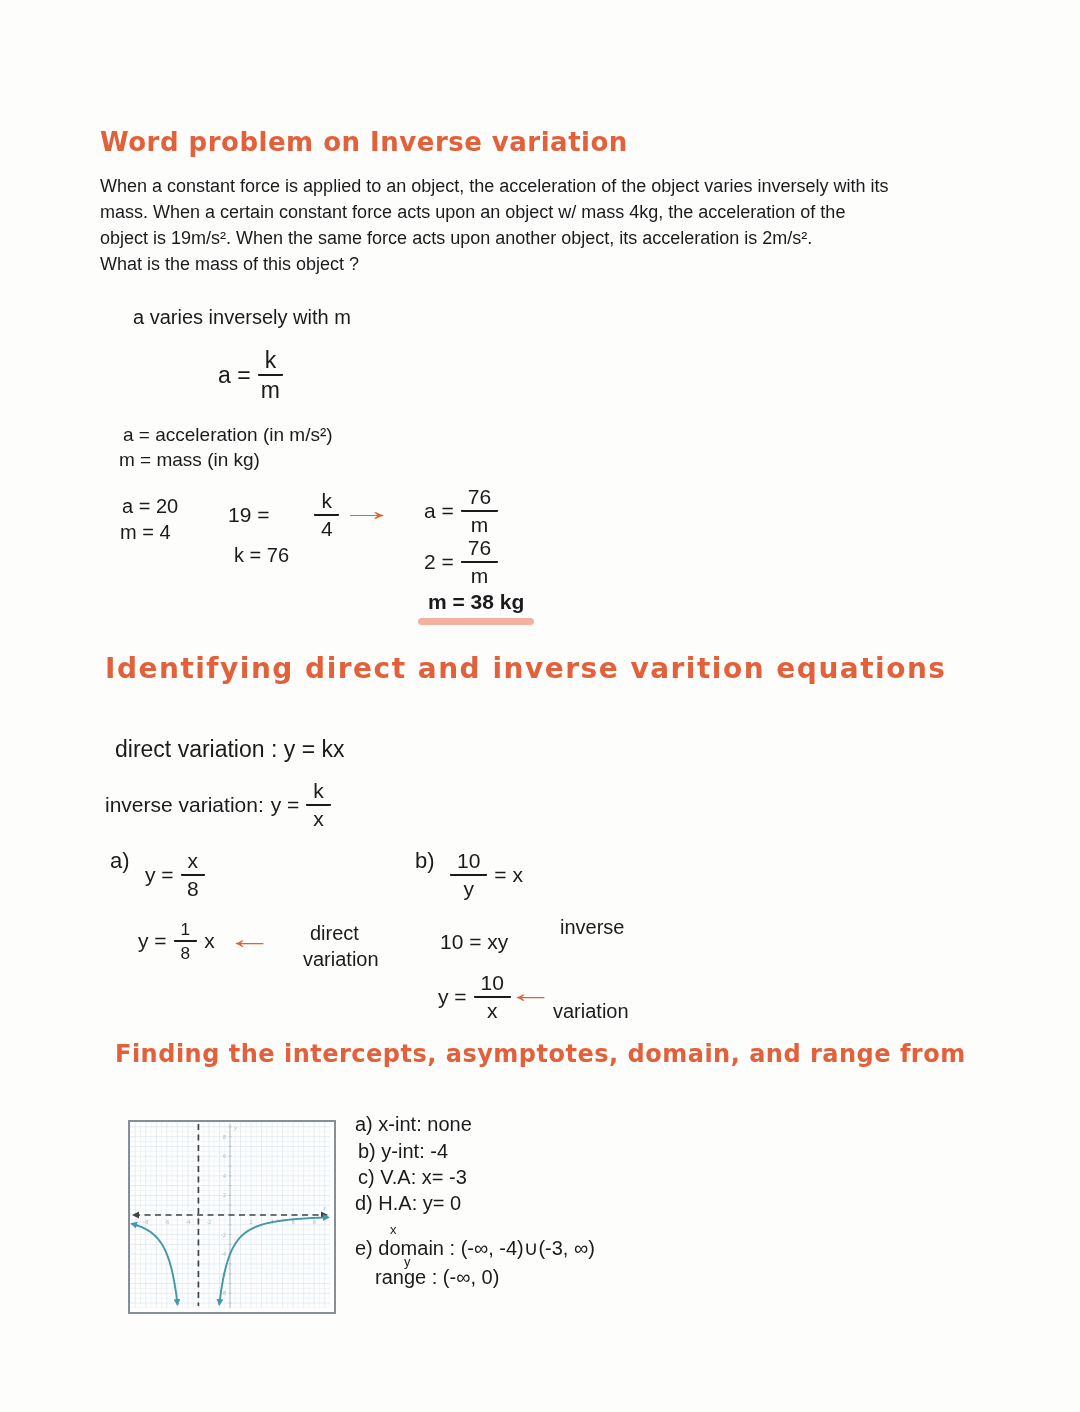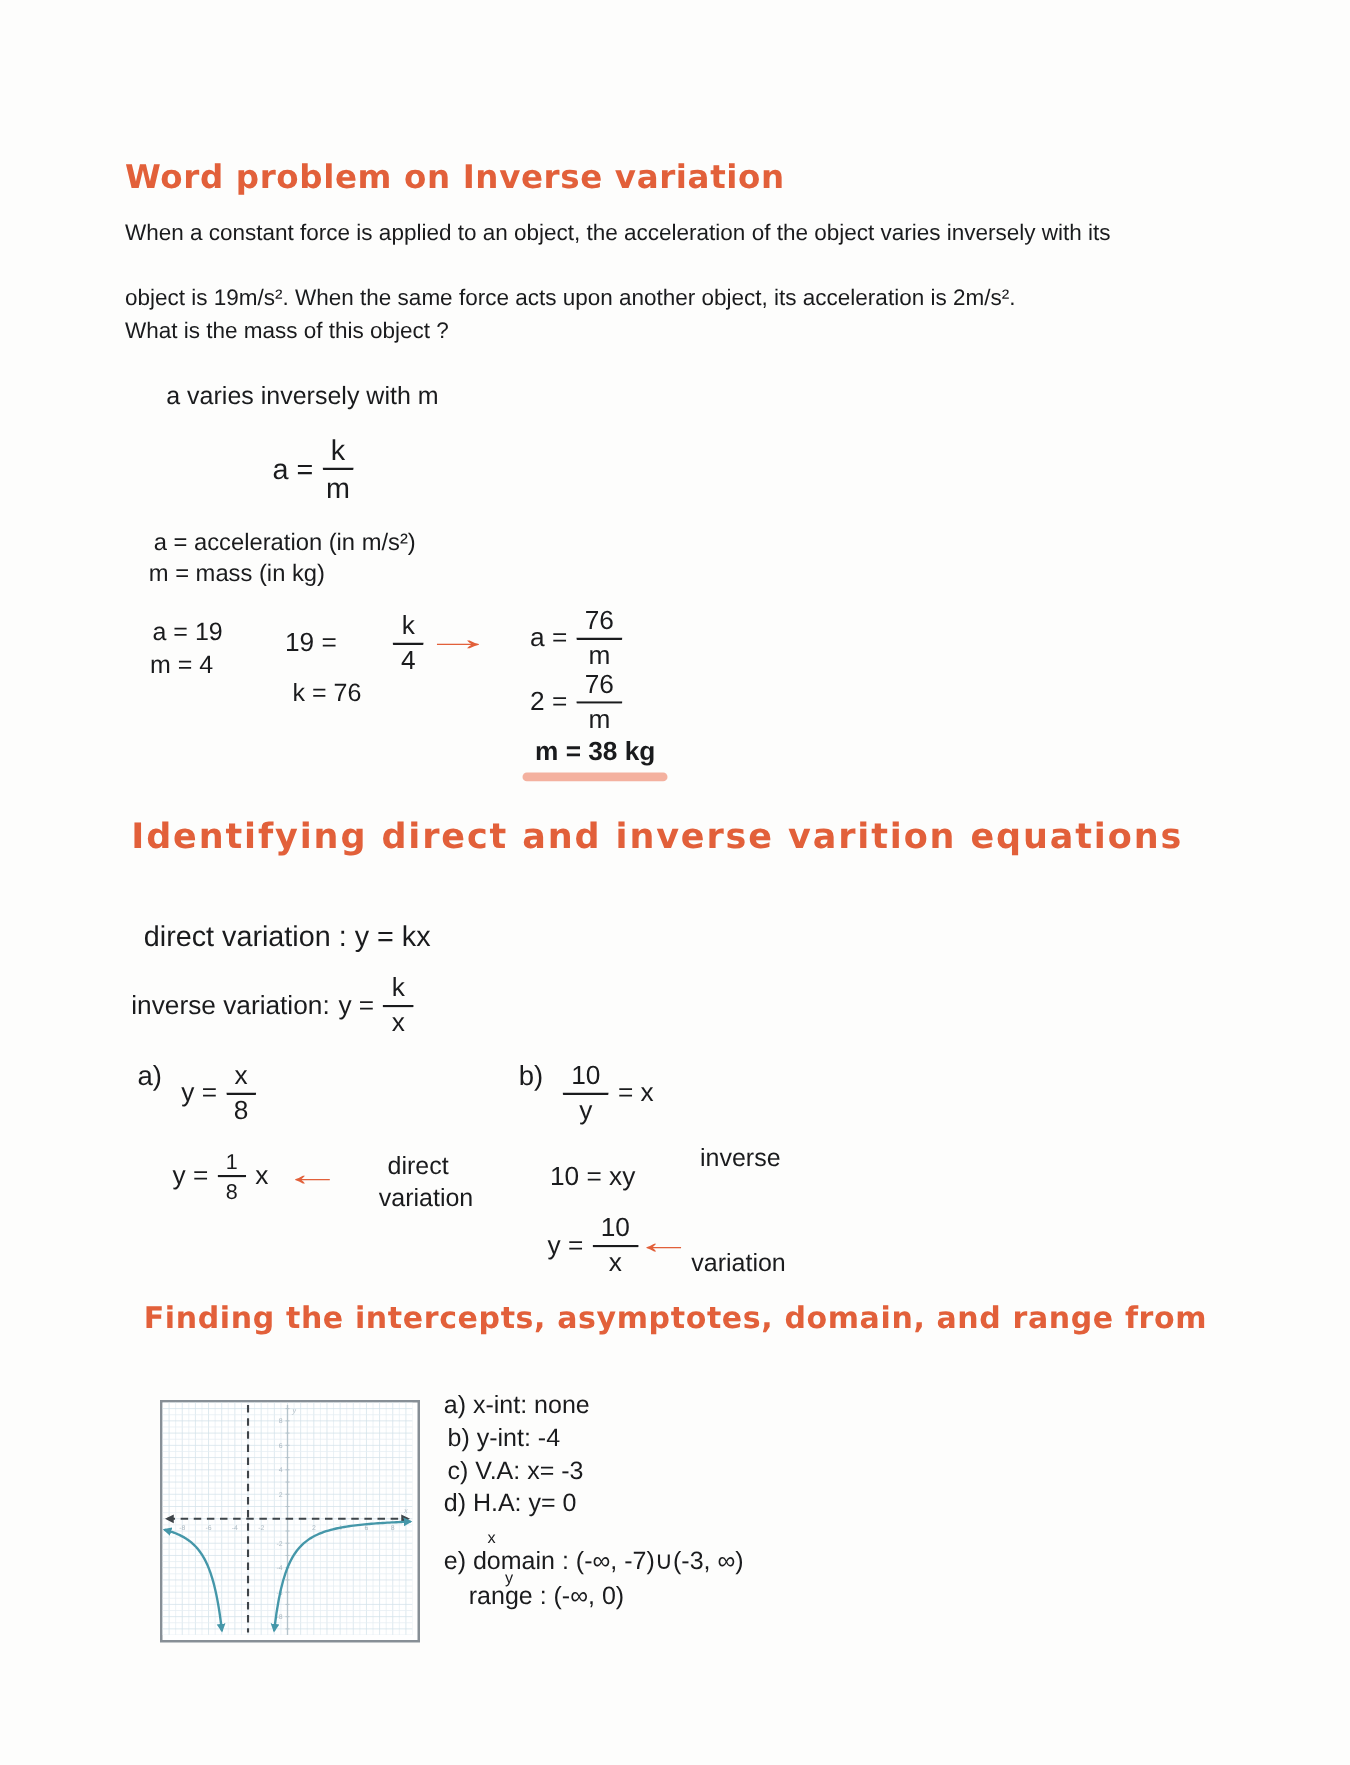--- a/index.html
+++ b/index.html
@@ -33,37 +33,38 @@
   .tiny-sup{position:absolute;font-size:13px;color:var(--ink);font-family:"Liberation Sans",sans-serif;}
 </style>
 </head>
 <body>
 
 <div id="page">
 
   <div class="abs hw" style="left:100px;top:176px;font-size:18px;">When a constant force is applied to an object, the acceleration of the object varies inversely with its</div>
 
   <div class="abs heading" style="left:100px;top:127px;font-size:26px;">Word problem on Inverse variation</div>
+  <div class="abs hw" style="left:100px;top:202px;font-size:18px;">mass. When a certain constant force acts upon an object w/ mass 4kg, the acceleration of the</div>
   <div class="abs hw" style="left:100px;top:228px;font-size:18px;">object is 19m/s². When the same force acts upon another object, its acceleration is 2m/s².</div>
   <div class="abs hw" style="left:100px;top:254px;font-size:18px;">What is the mass of this object ?</div>
 
   <div class="abs hw" style="left:133px;top:306px;font-size:20px;">a varies inversely with m</div>
 
   <div class="eq" style="left:218px;top:348px;font-size:23px;">
     <span>a =</span>
     <span class="frac">
       <span class="num">k</span>
       <span class="den">m</span>
     </span>
   </div>
 
   <div class="abs hw" style="left:123px;top:424px;font-size:19px;">a = acceleration (in m/s²)</div>
   <div class="abs hw" style="left:119px;top:449px;font-size:19px;">m = mass (in kg)</div>
 
-  <div class="abs hw" style="left:122px;top:495px;font-size:20px;">a = 19</div>
+  <div class="abs hw" style="left:122px;top:495px;font-size:20px;">a = 20</div>
   <div class="abs hw" style="left:120px;top:521px;font-size:20px;">m = 4</div>
 
   <div class="eq" style="left:228px;top:490px;font-size:21px;gap:45px;">
     <span>19 =</span>
     <span class="frac">
       <span class="num">k</span>
       <span class="den">4</span>
     </span>
   </div>
   <div class="abs hw" style="left:234px;top:544px;font-size:20px;">k = 76</div>
@@ -289,21 +290,21 @@
   </div>
   <div class="abs hw" style="left:355px;top:1192px;font-size:20px;">
     <span>d)</span>
     <span>H.A: y= 0</span>
   </div>
 
   <div class="tiny-sup" style="left:390px;top:1222px;">x</div>
   <div class="abs hw" style="left:355px;top:1236px;font-size:20px;">
     <span>e)</span>
     <span>domain</span>
-    <span>: (-∞, -7)∪(-3, ∞)</span>
+    <span>: (-∞, -4)∪(-3, ∞)</span>
   </div>
   <div class="tiny-sup" style="left:404px;top:1254px;">y</div>
   <div class="abs hw" style="left:375px;top:1266px;font-size:20px;">
     <span>range</span>
     <span>: (-∞, 0)</span>
   </div>
 
 </div>
 
 </body></html>

